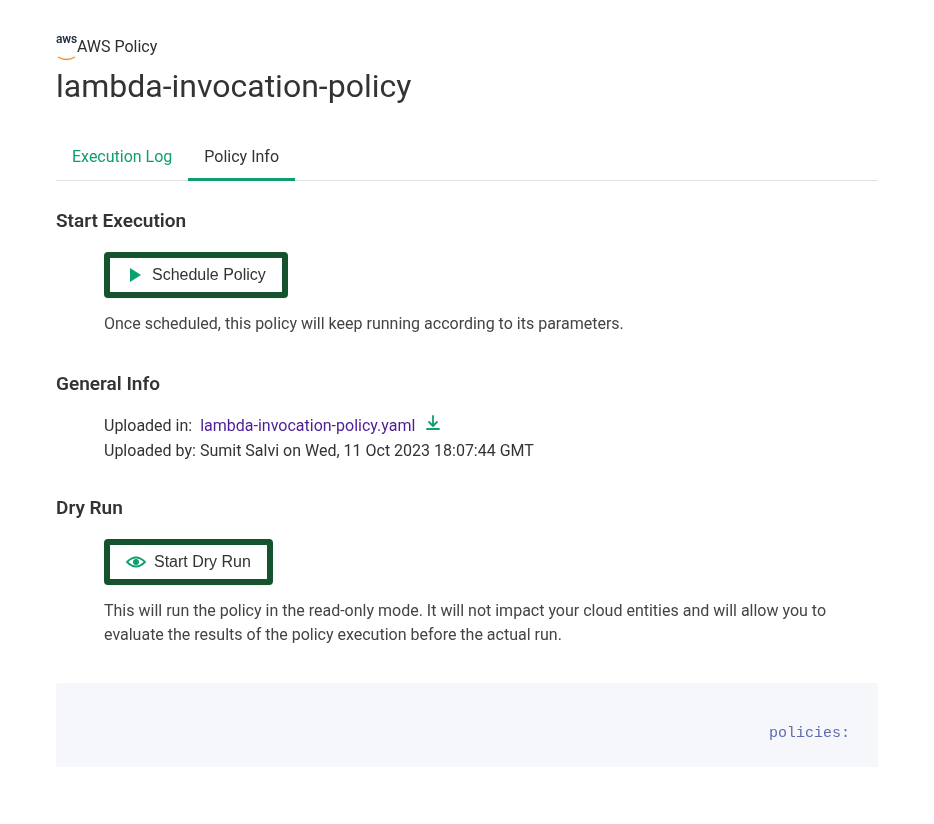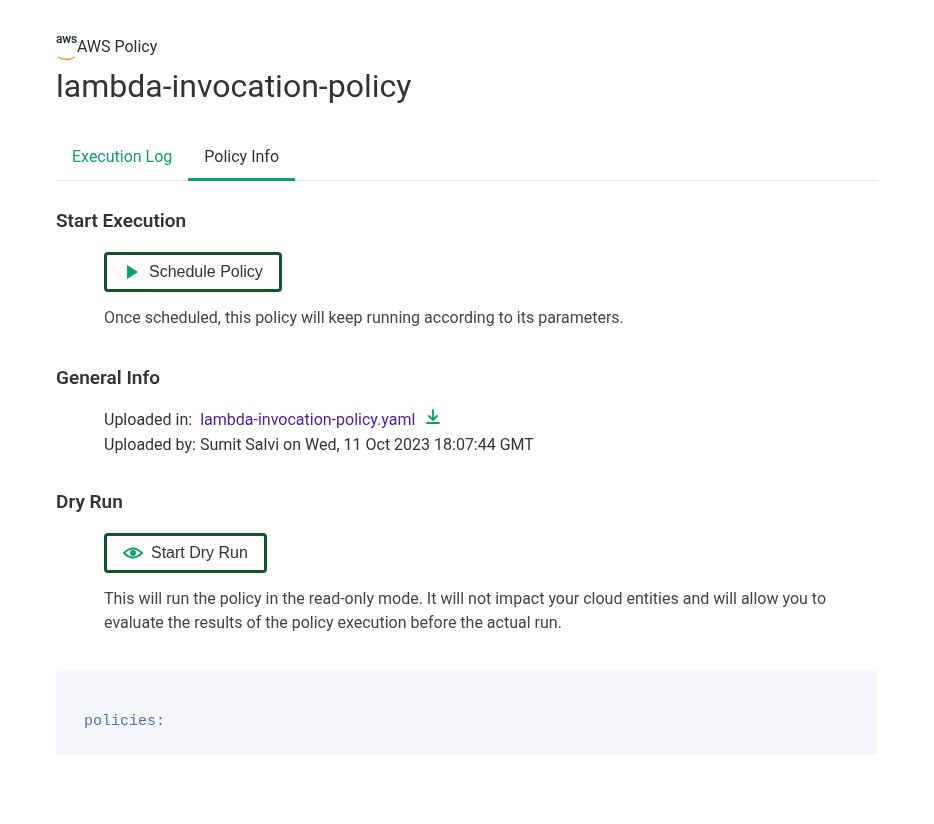--- a/index.html
+++ b/index.html
@@ -91,21 +91,21 @@
     .indent {
       padding-left: 48px;
       margin-bottom: 36px;
     }
     .button {
       display: inline-flex;
       align-items: center;
       gap: 8px;
       padding: 8px 16px;
       background: #ffffff;
-      border: 3px solid #14532d;
+      border: 6px solid #14532d;
       border-radius: 4px;
       font-size: 16px;
       color: #333;
       cursor: pointer;
       box-shadow: 0 1px 1px rgba(0,0,0,0.04);
     }
     .button .icon svg { display: block; }
     .desc-text {
       font-size: 16px;
       color: #444;
@@ -130,20 +130,21 @@
     .download-icon svg { display: inline-block; }
     .code-block {
       background: #f6f7fb;
       padding: 38px 28px 20px 28px;
       font-family: "SFMono-Regular", Consolas, "Liberation Mono", Menlo, monospace;
       font-size: 15px;
       line-height: 1.75;
       color: #333;
       border-radius: 2px;
       margin-top: 16px;
+      text-align: right;
     }
     .code-key { color: #5f6bb3; }
     .code-dash { color: #c76b55; }
     .code-val { color: #333; }
     .code-indent1 { padding-left: 20px; }
   </style>
 </head>
 <body>
 
 <div class="container">

